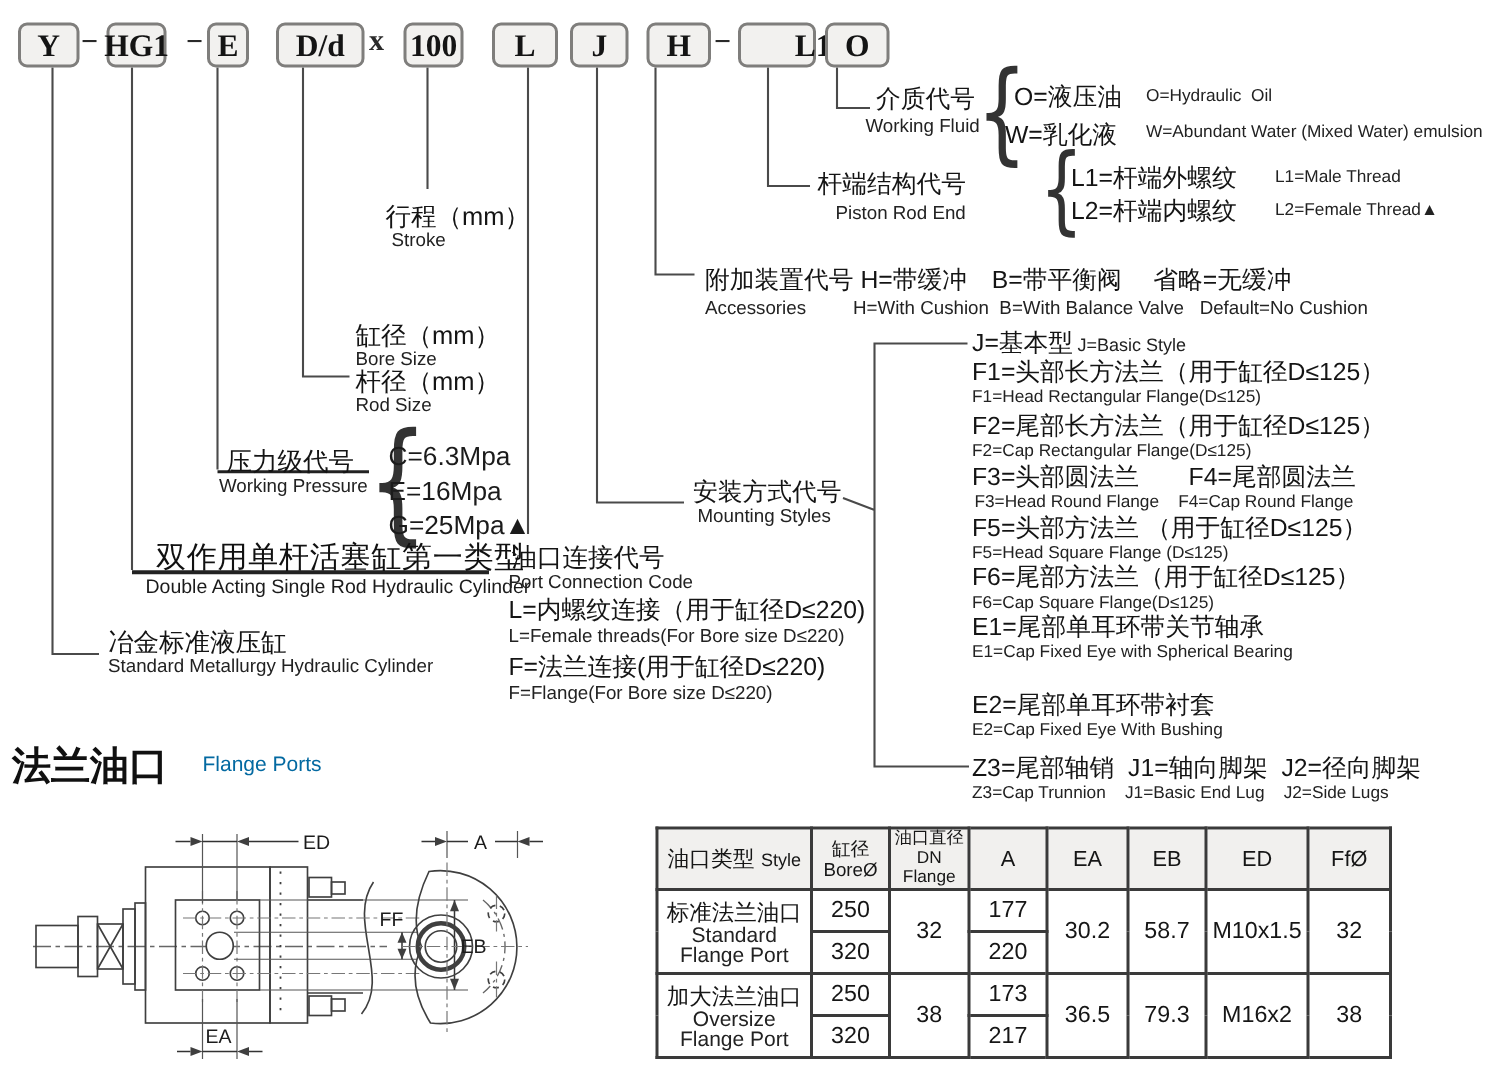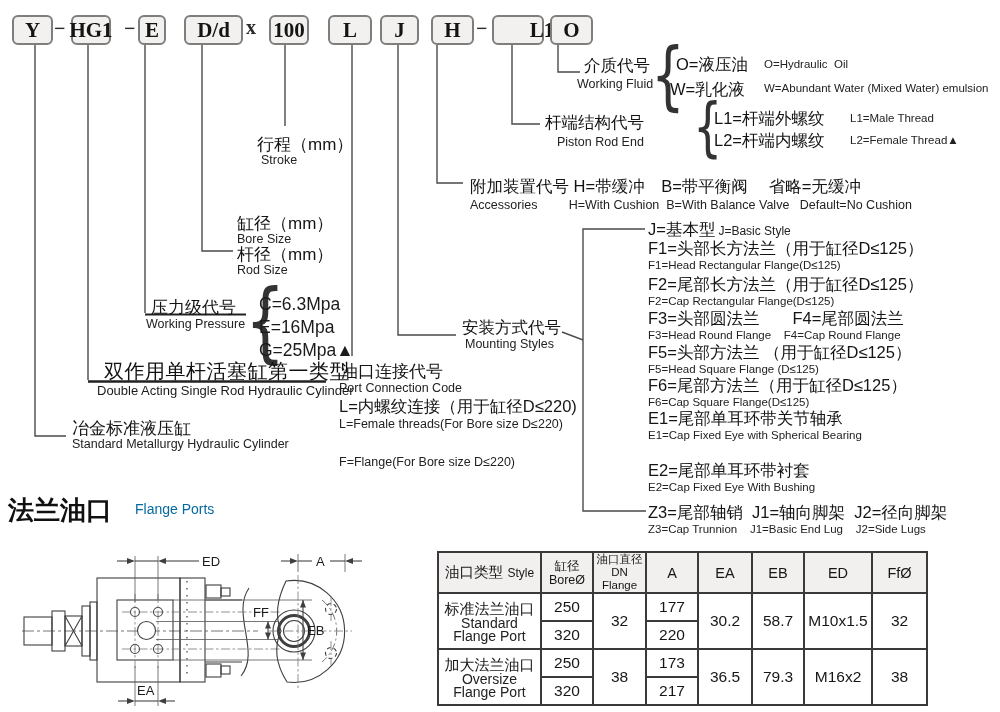--- a/index.html
+++ b/index.html
@@ -200,32 +200,33 @@
 <div class="abs" style="left:259px;top:317px;font-size:17.5px;">E=16Mpa</div>
 <div class="abs" style="left:259px;top:340px;font-size:17.5px;">G=25Mpa▲</div>
 
 <div class="abs bigtype" style="left:104px;top:358px;">双作用单杆活塞缸第一类型</div>
 <div class="abs" style="left:97px;top:383px;font-size:13px;">Double Acting Single Rod Hydraulic Cylinder</div>
 
 <div class="abs cn17" style="left:341px;top:360px;">油口连接代号</div>
 <div class="abs en" style="left:339px;top:381px;">Port Connection Code</div>
 <div class="abs cn" style="left:339px;top:396px;">L=内螺纹连接（用于缸径D≤220)</div>
 <div class="abs en" style="left:339px;top:417px;">L=Female threads(For Bore size D≤220)</div>
+<div class="abs cn" style="left:339px;top:434px;">F=法兰连接(用于缸径D≤220)</div>
 <div class="abs en" style="left:339px;top:455px;">F=Flange(For Bore size D≤220)</div>
 
 <div class="abs cn17" style="left:72px;top:417px;">冶金标准液压缸</div>
 <div class="abs en" style="left:72px;top:437px;">Standard Metallurgy Hydraulic Cylinder</div>
 
 <div class="abs cn" style="left:462px;top:317px;">安装方式代号</div>
 <div class="abs en" style="left:465px;top:337px;">Mounting Styles</div>
 
 <div class="mi inline" style="top:220px;"><span class="mcn">J=基本型</span><span class="men">J=Basic Style</span></div>
 <div class="mi" style="top:239px;"><span class="mcn">F1=头部长方法兰（用于缸径D≤125）</span><span class="men">F1=Head Rectangular Flange(D≤125)</span></div>
 <div class="mi" style="top:275px;"><span class="mcn">F2=尾部长方法兰（用于缸径D≤125）</span><span class="men">F2=Cap Rectangular Flange(D≤125)</span></div>
-<div class="mi" style="top:309px;"><span class="mcn">F3=头部圆法兰　　F4=尾部圆法兰</span><span class="men">F3=Head Round Flange    F4=Cap Round Flange</span></div>
+<div class="mi" style="top:309px;text-align:center;"><span class="mcn">F3=头部圆法兰　　F4=尾部圆法兰</span><span class="men">F3=Head Round Flange    F4=Cap Round Flange</span></div>
 <div class="mi" style="top:343px;"><span class="mcn">F5=头部方法兰 （用于缸径D≤125）</span><span class="men">F5=Head Square Flange (D≤125)</span></div>
 <div class="mi" style="top:376px;"><span class="mcn">F6=尾部方法兰（用于缸径D≤125）</span><span class="men">F6=Cap Square Flange(D≤125)</span></div>
 <div class="mi" style="top:409px;"><span class="mcn">E1=尾部单耳环带关节轴承</span><span class="men">E1=Cap Fixed Eye with Spherical Bearing</span></div>
 <div class="mi" style="top:461px;"><span class="mcn">E2=尾部单耳环带衬套</span><span class="men">E2=Cap Fixed Eye With Bushing</span></div>
 <div class="mi" style="top:503px;"><span class="mcn">Z3=尾部轴销  J1=轴向脚架  J2=径向脚架</span><span class="men">Z3=Cap Trunnion    J1=Basic End Lug    J2=Side Lugs</span></div>
 
 <div class="abs sectcn" style="left:8px;top:493px;">法兰油口</div>
 <div class="abs secten" style="left:135px;top:501px;">Flange Ports</div>
 
 <table id="ports-table">

